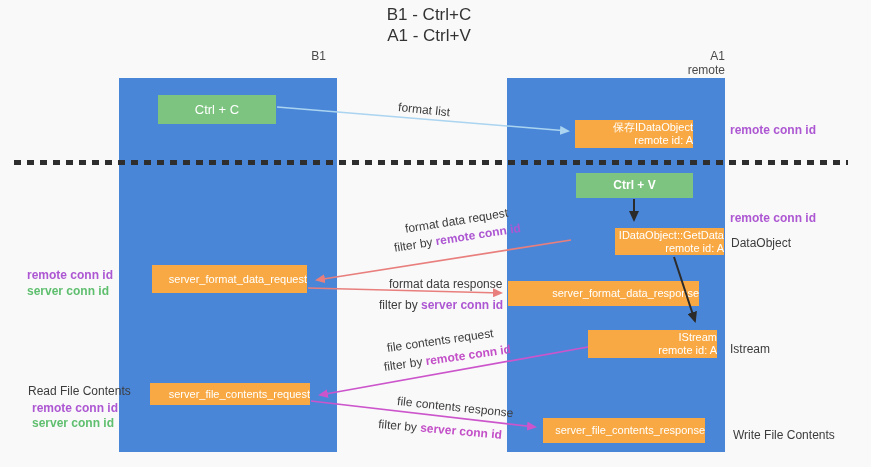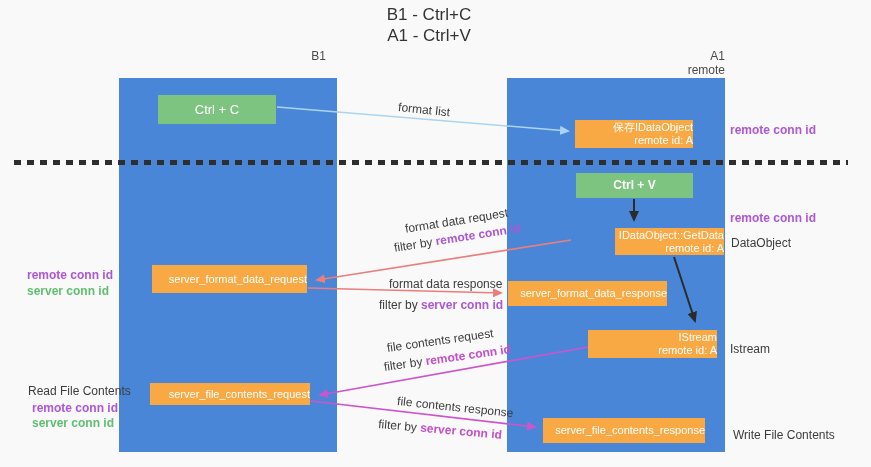--- a/index.html
+++ b/index.html
@@ -65,21 +65,21 @@
 
   <div class="node orange" style="left:571px;top:228px;width:109px;height:27px;margin-left:44px;">
     <span>IDataObject::GetData</span>
     <span>remote id: A</span>
   </div>
 
   <div class="node orange" style="left:152px;top:265px;width:155px;height:28px;">
     <span>server_format_data_request</span>
   </div>
 
-  <div class="node orange" style="left:508px;top:281px;width:159px;height:25px;">
+  <div class="node orange" style="left:508px;top:281px;width:159px;height:25px;padding-left:32px;">
     <span>server_format_data_response</span>
   </div>
 
   <div class="node orange" style="left:588px;top:330px;width:129px;height:28px;">
     <span>IStream</span>
     <span>remote id: A</span>
   </div>
 
   <div class="node orange" style="left:150px;top:383px;width:160px;height:22px;">
     <span>server_file_contents_request</span>

